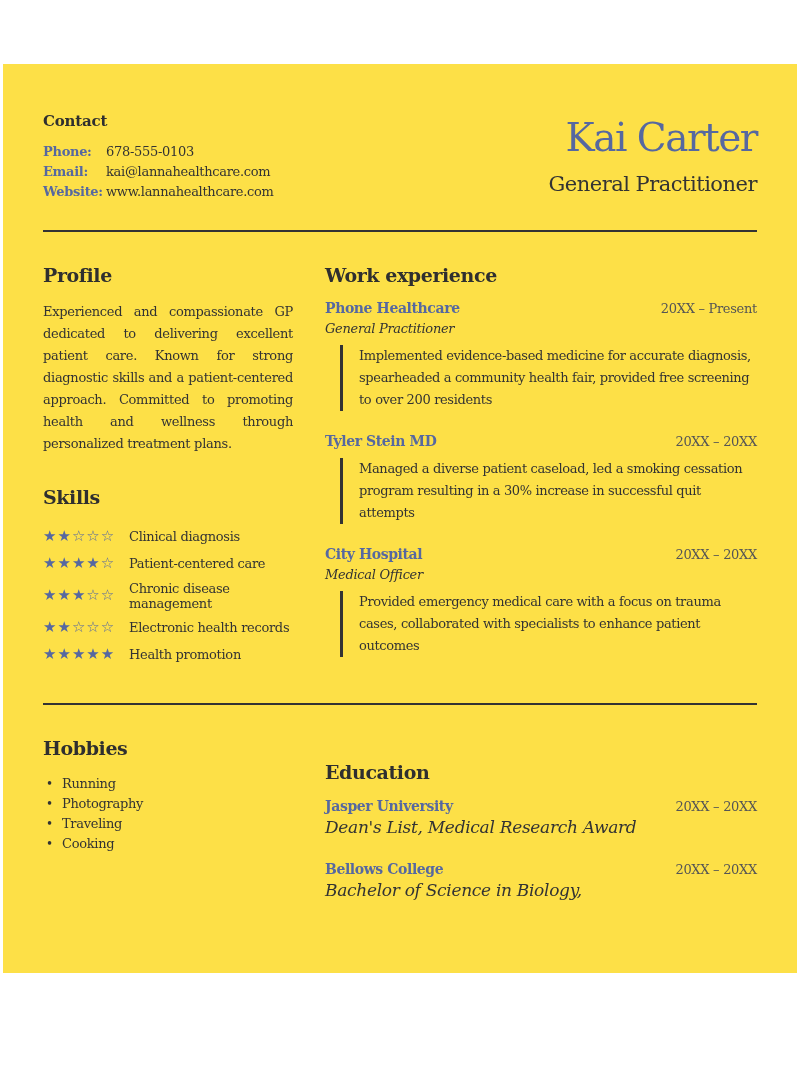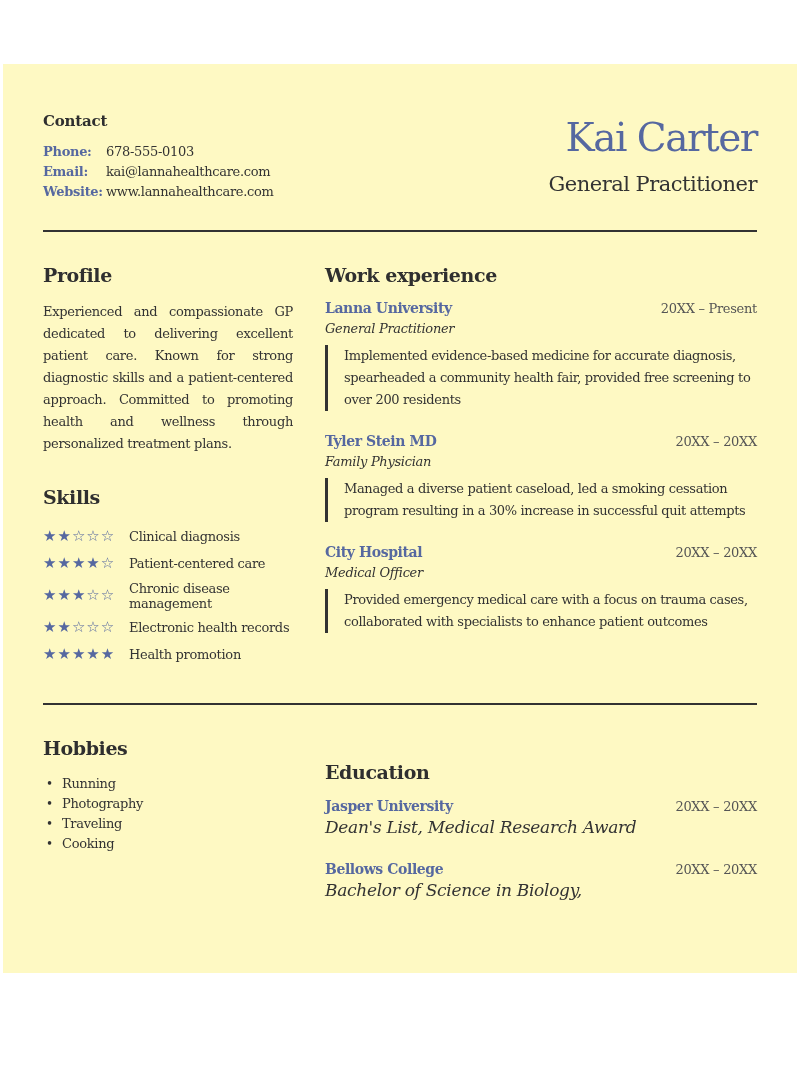--- a/index.html
+++ b/index.html
@@ -14,21 +14,21 @@
       font-family: "DejaVu Serif", "Liberation Serif", serif;
       color: #333333;
       position: relative;
     }
     .page {
       position: absolute;
       left: 3px;
       top: 64px;
       width: 794px;
       height: 909px;
-      background: #fef9c3;
+      background: #fde047;
     }
     .inner {
       position: absolute;
       left: 40px;
       top: 0;
       width: 714px;
       height: 100%;
     }
     
     .contact {
@@ -165,20 +165,21 @@
       letter-spacing: -0.3px;
     }
     .job-desc {
       margin-top: 6px;
       border-left: 3px solid #333333;
       padding-left: 16px;
       font-size: 13px;
       line-height: 22px;
       color: #333333;
       letter-spacing: -0.35px;
+      margin-left: 15px;
     }
     .hobbies {
       list-style: none;
       margin: 14px 0 0 0;
       padding: 0;
     }
     .hobbies li {
       font-size: 13px;
       line-height: 20px;
       position: relative;
@@ -258,32 +259,31 @@
           <span class="skill-name">Health promotion</span>
         </div>
       </div>
     </div>
 
     <div class="col-right" style="top:199px;">
       <div class="section-h">Work experience</div>
       <div style="margin-top:11px;">
         <div class="job">
           <div class="job-head">
-            <span class="company">Lanna University</span>
+            <span class="company">Phone Healthcare</span>
             <span class="dates">20XX – Present</span>
           </div>
           <div class="job-title">General Practitioner</div>
           <div class="job-desc">Implemented evidence-based medicine for accurate diagnosis, spearheaded a community health fair, provided free screening to over 200 residents</div>
         </div>
         <div class="job">
           <div class="job-head">
             <span class="company">Tyler Stein MD</span>
             <span class="dates">20XX – 20XX</span>
           </div>
-          <div class="job-title">Family Physician</div>
           <div class="job-desc">Managed a diverse patient caseload, led a smoking cessation program resulting in a 30% increase in successful quit attempts</div>
         </div>
         <div class="job">
           <div class="job-head">
             <span class="company">City Hospital</span>
             <span class="dates">20XX – 20XX</span>
           </div>
           <div class="job-title">Medical Officer</div>
           <div class="job-desc">Provided emergency medical care with a focus on trauma cases, collaborated with specialists to enhance patient outcomes</div>
         </div>

